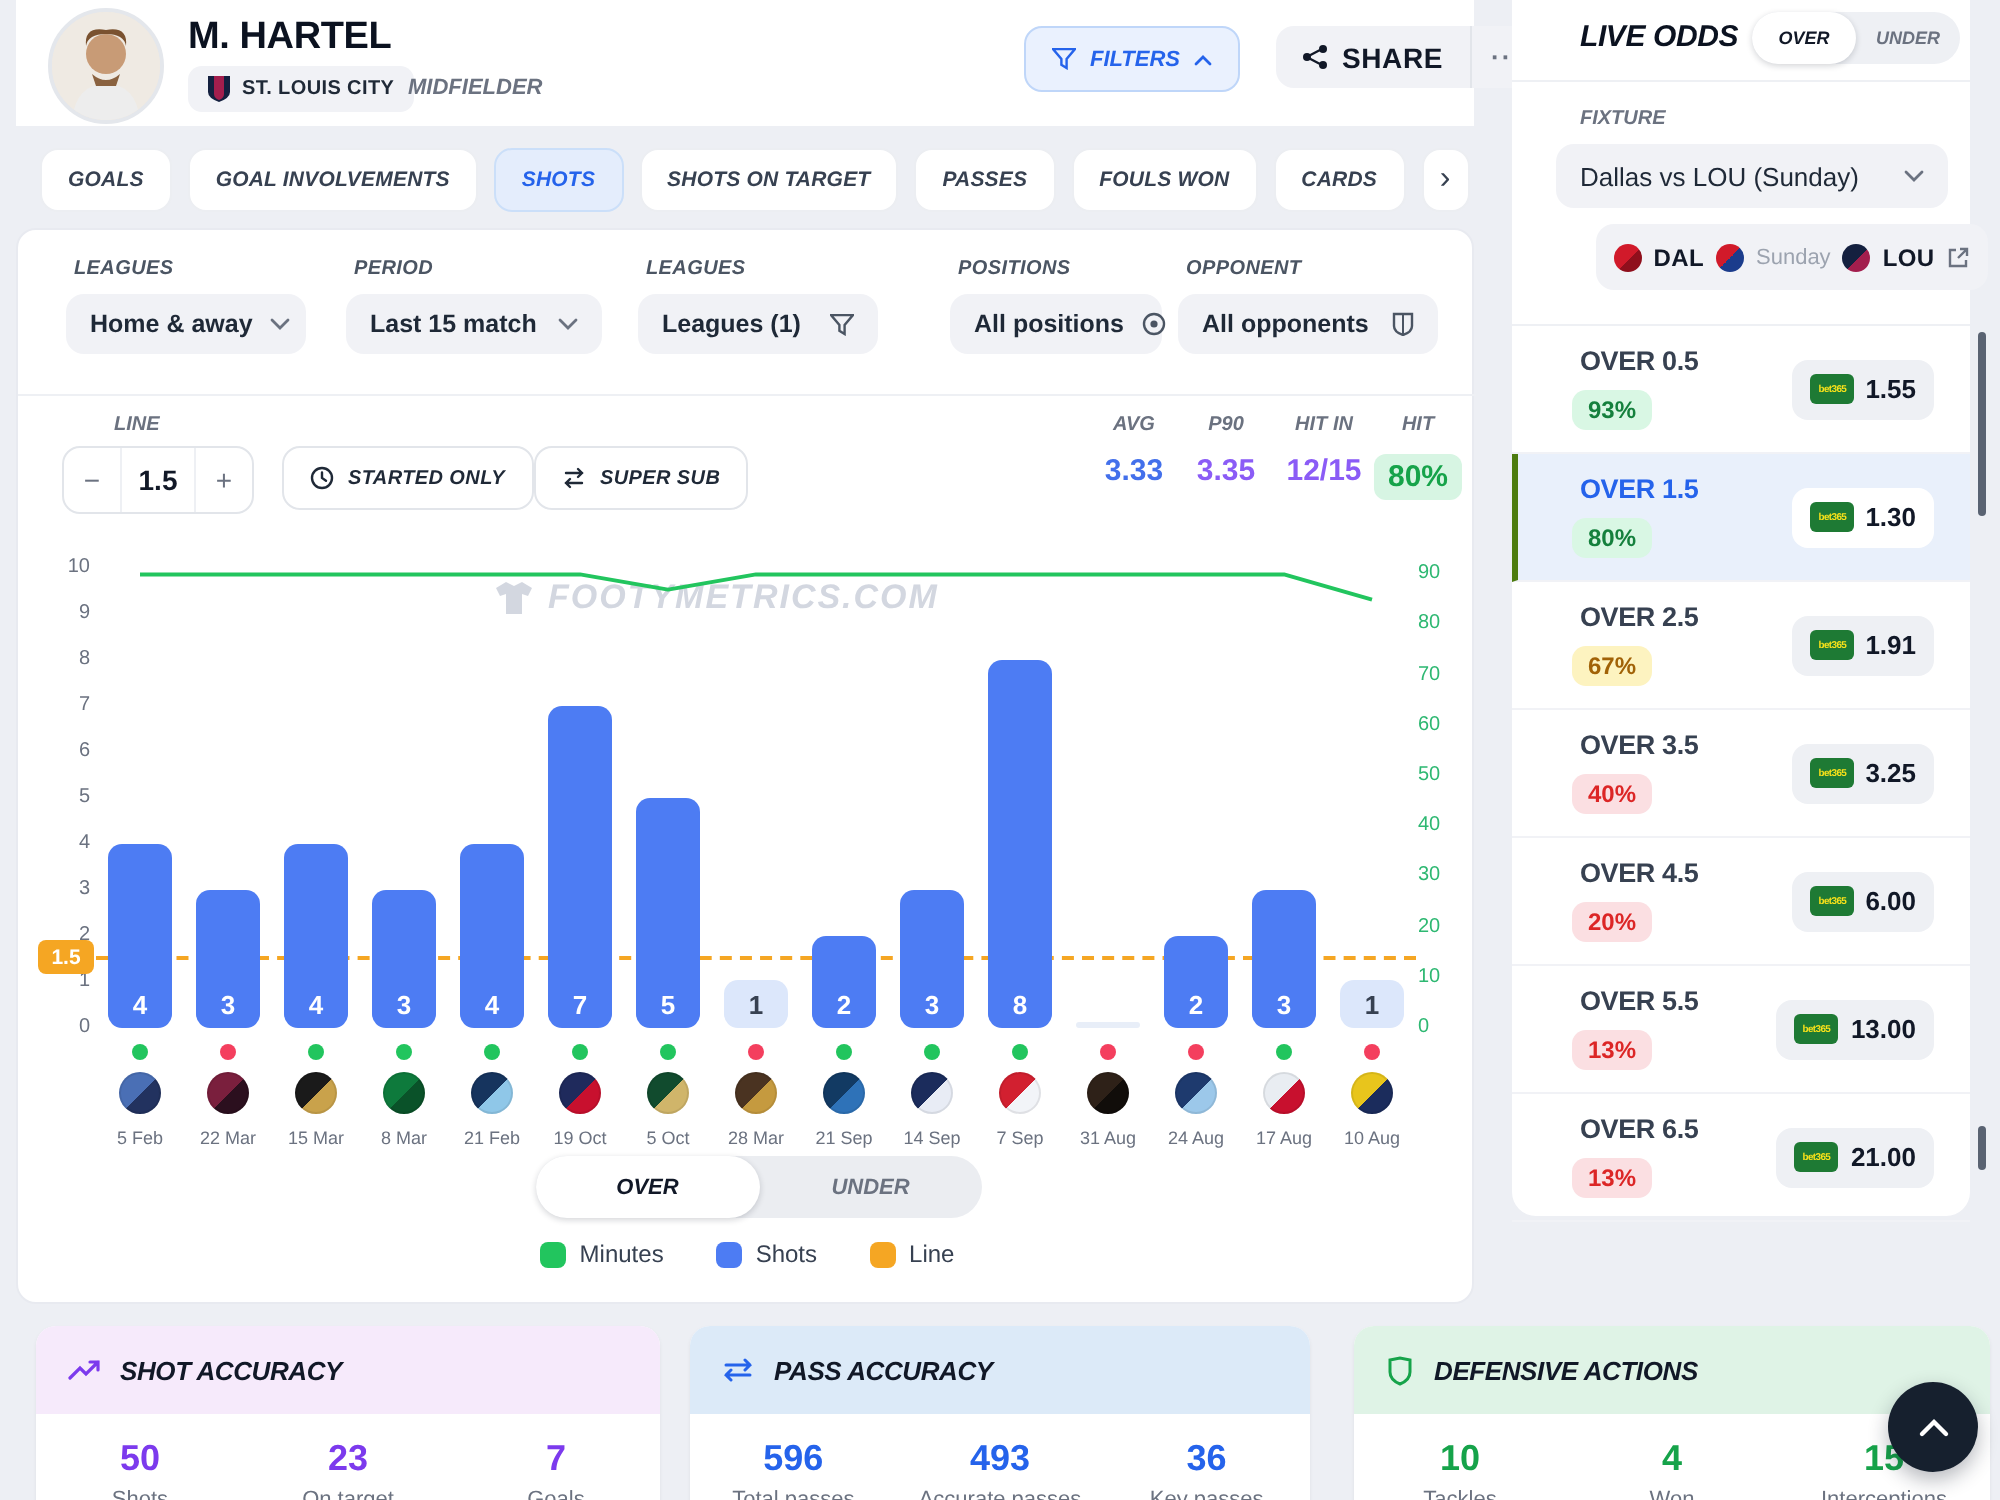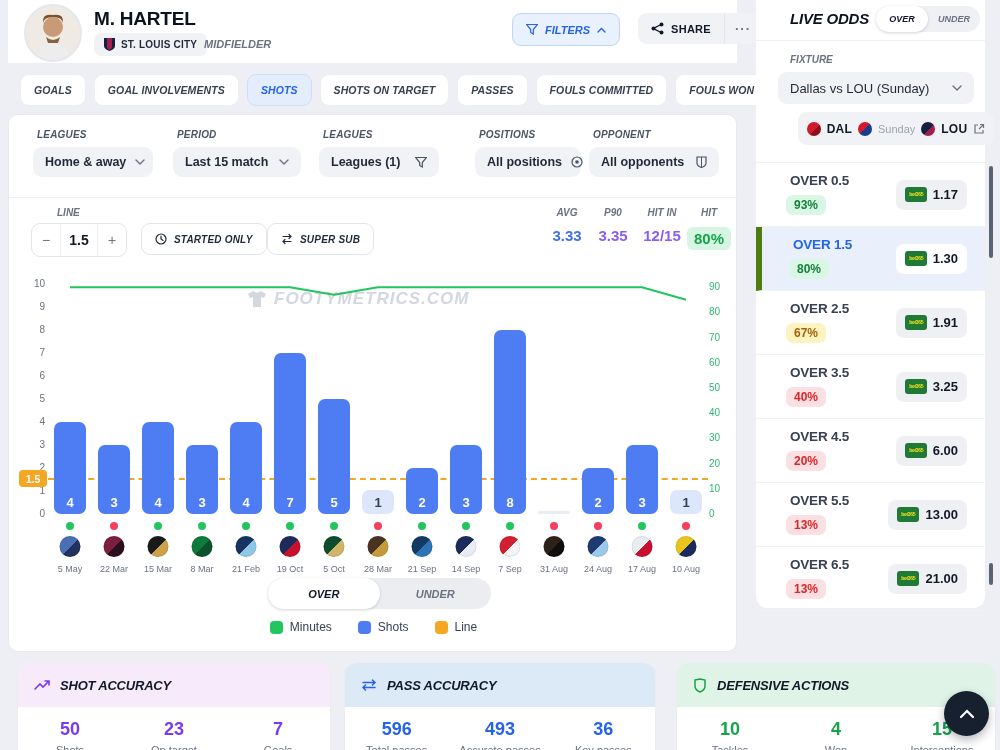--- a/index.html
+++ b/index.html
@@ -17,21 +17,21 @@
   #team-pill{left:86px;top:33px;height:23px;background:#F1F2F6;border-radius:7px;
              display:flex;align-items:center;gap:6px;padding:0 10px;}
   #team-pill .lbl{font-size:10px;font-weight:bold;color:#1F2937;letter-spacing:.2px;}
   #position{left:196px;top:38px;font-size:11px;color:#6B7280;}
   #filters-btn{left:504px;top:13px;height:31px;padding:0 13px;display:flex;align-items:center;gap:7px;
                background:#EAF1FE;border:1px solid #BFD6F9;border-radius:9px;cursor:pointer;}
   #filters-btn span{font-size:11px;color:#2563EB;}
   #share-group{left:630px;top:13px;height:31px;background:#F1F2F6;border-radius:9px;
                display:flex;align-items:center;}
   #share-btn{display:flex;align-items:center;gap:7px;padding:0 13px;height:100%;cursor:pointer;}
-  #share-btn span{font-size:11px;font-weight:bold;color:#111827;letter-spacing:.3px;}
+  #share-btn span{font-size:14px;font-weight:bold;color:#111827;letter-spacing:.3px;}
   #share-more{padding:0 10px;height:100%;display:flex;align-items:center;border-left:1px solid #E2E5EA;
               color:#6B7280;font-size:13px;font-weight:bold;cursor:pointer;letter-spacing:1px;}
 
   
   #tabs{left:8px;top:70px;width:740px;height:40px;display:flex;gap:8px;align-items:center;padding-left:12px;box-sizing:border-box;}
   .tab{height:30px;padding:0 13px;display:flex;align-items:center;background:#fff;border:1px solid #ECEEF2;
        border-radius:9px;font-size:10.5px;font-weight:bold;font-style:italic;color:#374151;
        letter-spacing:.1px;white-space:nowrap;cursor:pointer;}
   .tab.active{background:#E4EDFC;border-color:#CBDFF9;color:#2563EB;}
   #tabs-scroll{width:22px;height:30px;background:#fff;border:1px solid #ECEEF2;border-radius:9px;
@@ -112,21 +112,21 @@
               align-items:center;justify-content:space-between;padding:0 12px;box-sizing:border-box;cursor:pointer;}
   #fixture-dd .val{font-size:13px;color:#1F2937;}
   #matchup{left:22px;top:112px;width:196px;height:33px;background:#F1F2F6;border-radius:9px;display:flex;
            align-items:center;justify-content:center;gap:6px;cursor:pointer;margin-left:20px;}
   .mu-code{font-size:12px;font-weight:bold;color:#111827;letter-spacing:.2px;}
   .mu-mid{font-size:11px;color:#9CA3AF;}
   .mini-ico{width:14px;height:14px;border-radius:50%;}
   #lo-div2{left:0;top:162px;width:229px;height:1px;background:#EEF0F4;}
   #odds-rows{left:0;top:163px;width:229px;}
   .odds-row{position:relative;width:229px;height:64px;border-bottom:1px solid #F1F2F6;box-sizing:border-box;cursor:pointer;}
-  .odds-row.active{background:#E9F0FB;border-left:6px solid #4d7c0f;}
+  .odds-row.active{background:#E9F0FB;border-left:3px solid #4d7c0f;}
   .or-label{position:absolute;left:34px;top:10px;font-size:13.5px;font-weight:bold;color:#374151;letter-spacing:-.2px;}
   .odds-row.active .or-label{left:31px;color:#2563EB;}
   .or-pct{position:absolute;left:30px;top:32px;padding:3px 8px;border-radius:7px;font-size:12px;font-weight:bold;}
   .odds-row.active .or-pct{left:27px;}
   .pct-green{color:#15803D;background:#D9F7E4;}
   .pct-yellow{color:#A16207;background:#FDF3C0;}
   .pct-red{color:#DC2626;background:#FBDFE2;}
   .or-chip{position:absolute;right:18px;top:50%;transform:translateY(-50%);background:#EEF0F4;border-radius:8px;
            height:30px;display:flex;align-items:center;gap:6px;padding:0 9px;cursor:pointer;}
   .odds-row.active .or-chip{background:#fff;}
@@ -198,21 +198,20 @@
       </div>
     </div>
   </div>
 
   <div id="tabs" class="abs">
       <div class="tab">GOALS</div>
       <div class="tab">GOAL INVOLVEMENTS</div>
       <div class="tab active">SHOTS</div>
       <div class="tab">SHOTS ON TARGET</div>
       <div class="tab">PASSES</div>
-      <div class="tab">FOULS COMMITTED</div>
       <div class="tab">FOULS WON</div>
       <div class="tab">CARDS</div>
       <div id="tabs-scroll">›</div>
     </div>
 
   <div id="main-card" class="abs">
     <div id="filters-row">
         <div class="flt-group" style="left: 24px;">
           <div class="flt-label">LEAGUES</div>
           <div class="flt-dd" style="width: 120px; box-sizing: border-box; justify-content: space-between;">
@@ -348,21 +347,21 @@
           <polyline points="22,3.2 66,3.2 110,3.2 154,3.2 198,3.2 242,3.2 286,10.8 330,3.2 374,3.2 418,3.2 462,3.2 506,3.2 550,3.2 594,3.2 638,15.8" fill="none" stroke="#22C55E" stroke-width="2" stroke-linejoin="round"></polyline>
         </svg>
       <div id="hit-line"></div>
       <div id="hit-badge">1.5</div>
     <div class="col" style="left: 0px; width: 44px;">
           <div class="bar" style="height: 92px;">
             <div class="bar-num">4</div>
           </div>
           <div class="dot" style="background: rgb(34, 197, 94);"></div>
           <div class="crest" style="background: linear-gradient(135deg, rgb(74, 111, 181) 52%, rgb(34, 50, 95) 52%);"></div>
-          <div class="xdate">5 May</div>
+          <div class="xdate">5 Feb</div>
         </div>
         <div class="col" style="left: 44px; width: 44px;">
           <div class="bar" style="height: 69px;">
             <div class="bar-num">3</div>
           </div>
           <div class="dot" style="background: rgb(244, 63, 94);"></div>
           <div class="crest" style="background: linear-gradient(135deg, rgb(122, 31, 61) 52%, rgb(43, 15, 30) 52%);"></div>
           <div class="xdate">22 Mar</div>
         </div>
         <div class="col" style="left: 88px; width: 44px;">
@@ -517,21 +516,21 @@
     </div>
     <div id="lo-div2" class="abs"></div>
     <div id="odds-rows" class="abs">
         <div class="odds-row">
           <div class="or-label">OVER 0.5</div>
           <div class="or-pct pct-green">93%</div>
           <div class="or-chip">
             <div class="b365">
               <i>bet365</i>
             </div>
-            <div class="or-odds">1.17</div>
+            <div class="or-odds">1.55</div>
           </div>
         </div>
         <div class="odds-row active">
           <div class="or-label">OVER 1.5</div>
           <div class="or-pct pct-green">80%</div>
           <div class="or-chip">
             <div class="b365">
               <i>bet365</i>
             </div>
             <div class="or-odds">1.30</div>

